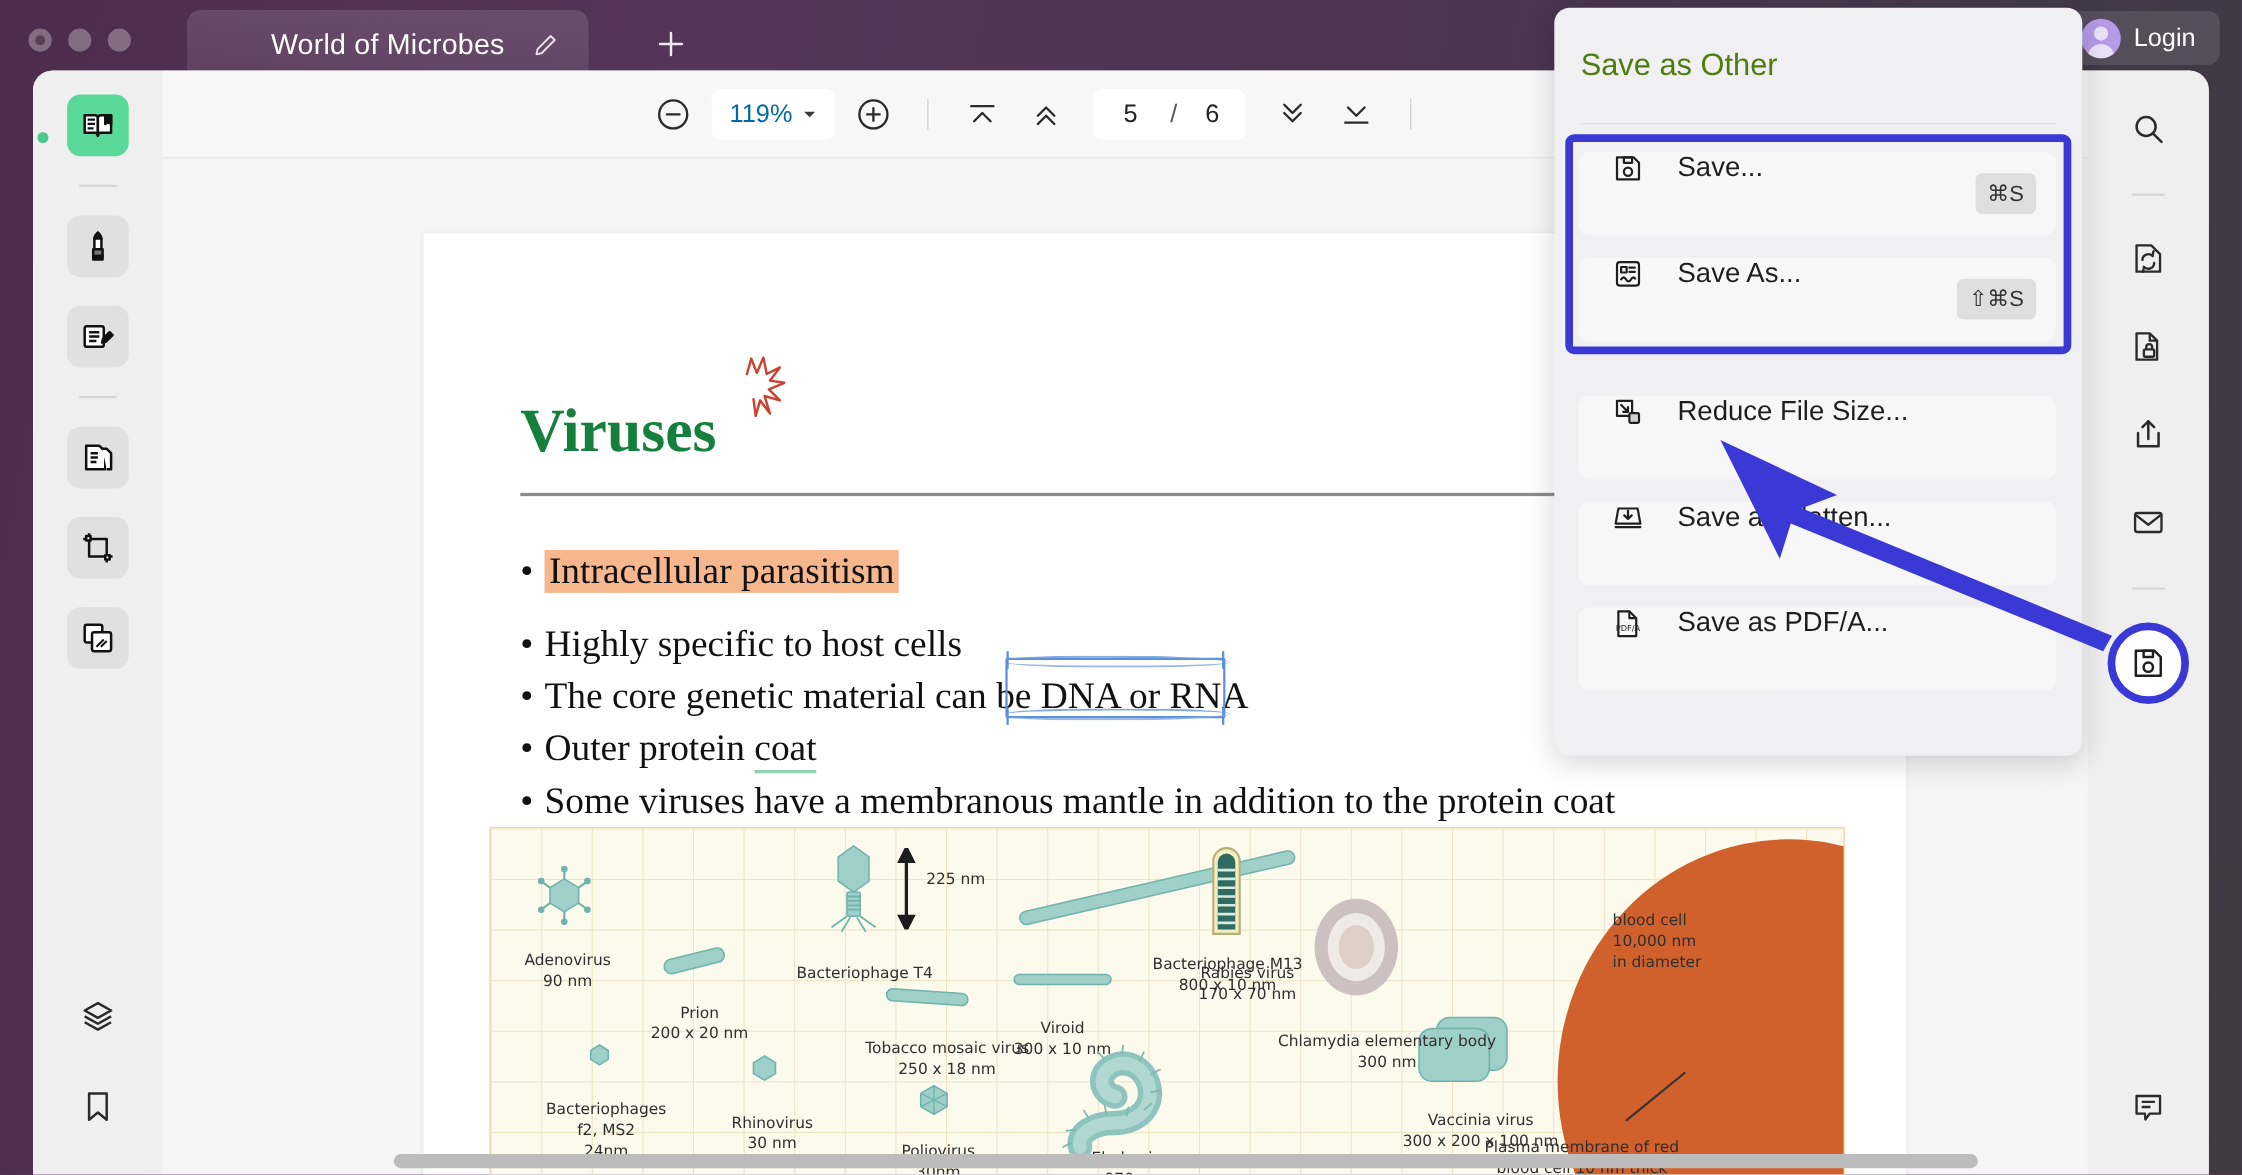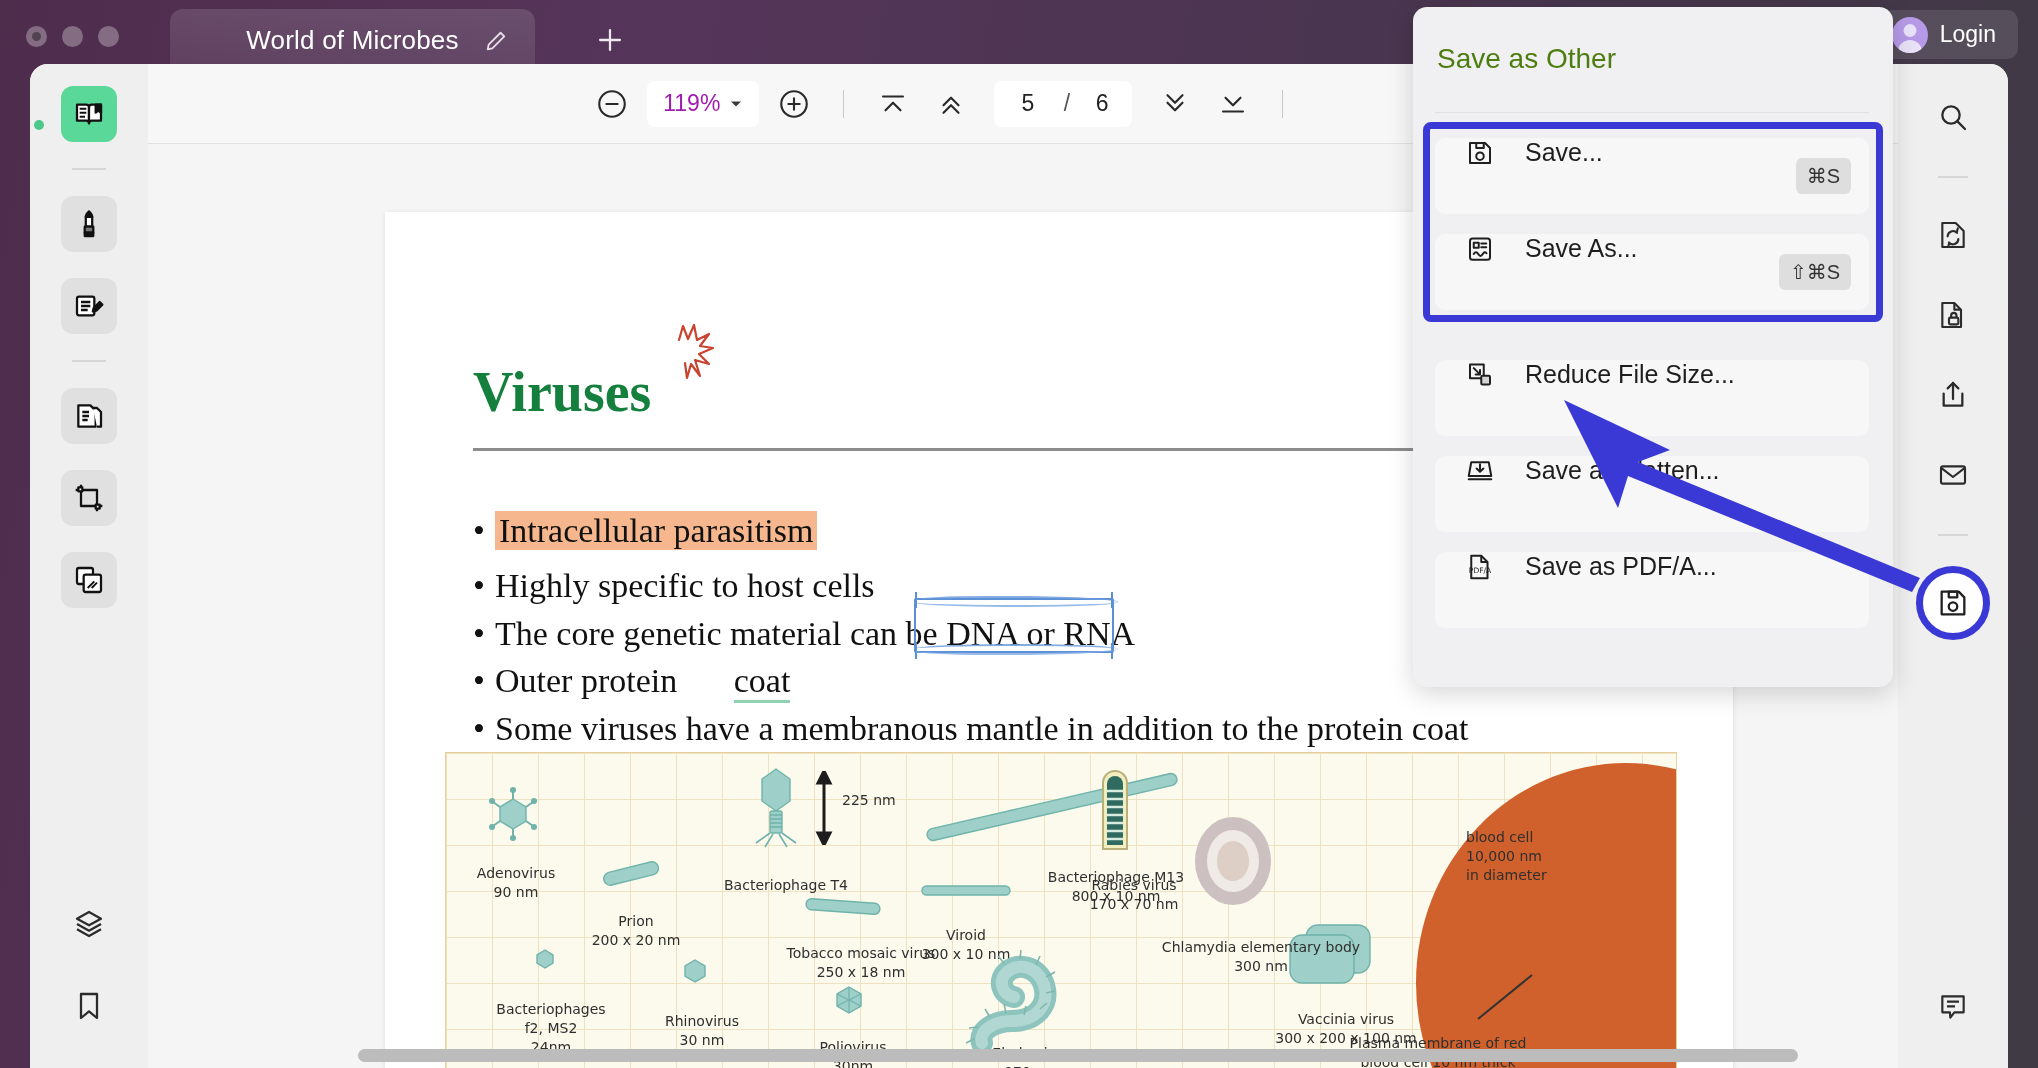--- a/index.html
+++ b/index.html
@@ -142,21 +142,21 @@
     border-bottom: 1px solid #e2e2e2;
   }
   #toolbar-inner { display: flex; align-items: center; gap: 0; transform: translateX(-80px); }
   .tb-icon {
     width: 58px; height: 58px;
     display: flex; align-items: center; justify-content: center;
   }
   #zoombox {
     width: 112px; height: 46px; background: #fff; border-radius: 8px;
     display: flex; align-items: center; justify-content: center; gap: 10px;
-    font-size: 23px; color: #a21caf; margin: 0 6px;
+    font-size: 23px; color: #0369a1; margin: 0 6px;
   }
   .tb-div { width: 1px; height: 28px; background: #c9c9c9; margin: 0 20px; }
   #pagebox {
     display: flex; align-items: center; background: #fff; border-radius: 8px;
     height: 46px; padding: 0 4px; margin: 0 14px;
   }
   #page-cur {
     width: 60px; text-align: center; font-size: 23px; color: #222;
   }
   #page-slash { font-size: 23px; color: #555; padding: 0 6px; }
@@ -216,26 +216,26 @@
 
   
   .bullet {
     position: absolute; left: 88px;
     font-family: "Liberation Serif", serif;
     font-size: 34px; color: #111; white-space: nowrap;
   }
   .bullet .dot {
     display: inline-block; width: 22px; color: #111;
   }
-  #b1 { top: 289px; margin-top: 11px; }
+  #b1 { top: 289px; }
   #b1 .hl { background: #f6b78e; padding: 1px 4px; }
   #b2 { top: 355px; }
   #b3 { top: 403px; }
   #b4 { top: 450px; }
-  #b4 .ul { border-bottom: 3px solid #8fd1b2; padding-bottom: 1px; margin-left: 48px; }
+  #b4 .ul { border-bottom: 3px solid #8fd1b2; padding-bottom: 1px; }
   #b5 { top: 498px; }
 
   
   #dna-box {
     position: absolute; left: 529px; top: 386px;
     width: 200px; height: 55px;
     border: 2px solid #5b8fd6; border-radius: 2px;
   }
   #dna-box::before, #dna-box::after {
     content: ""; position: absolute; left: -2px; width: 204px; height: 7px;

